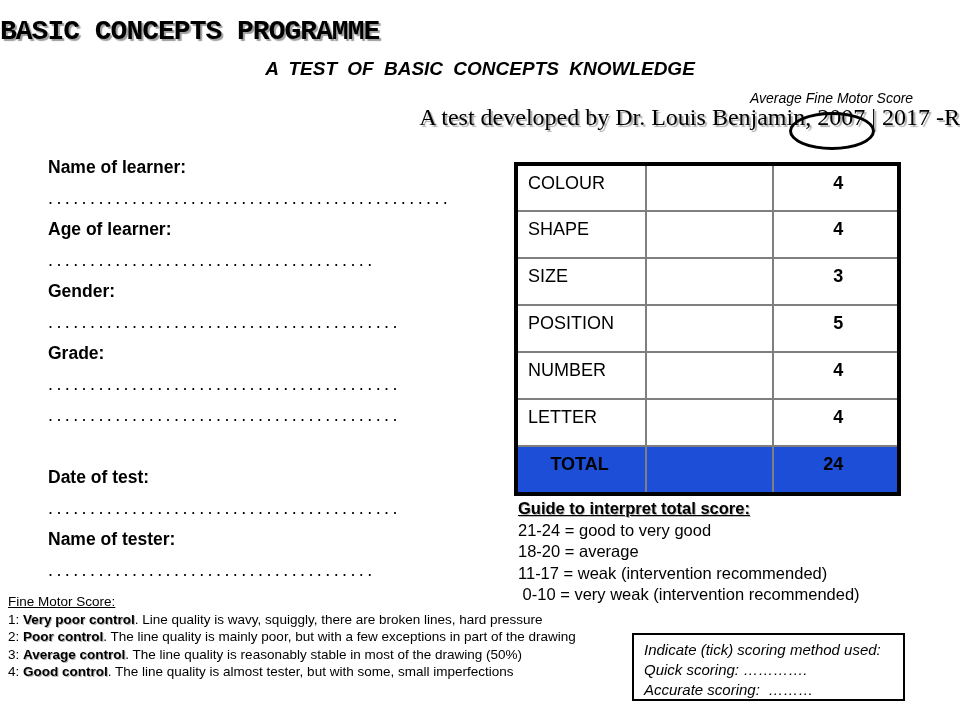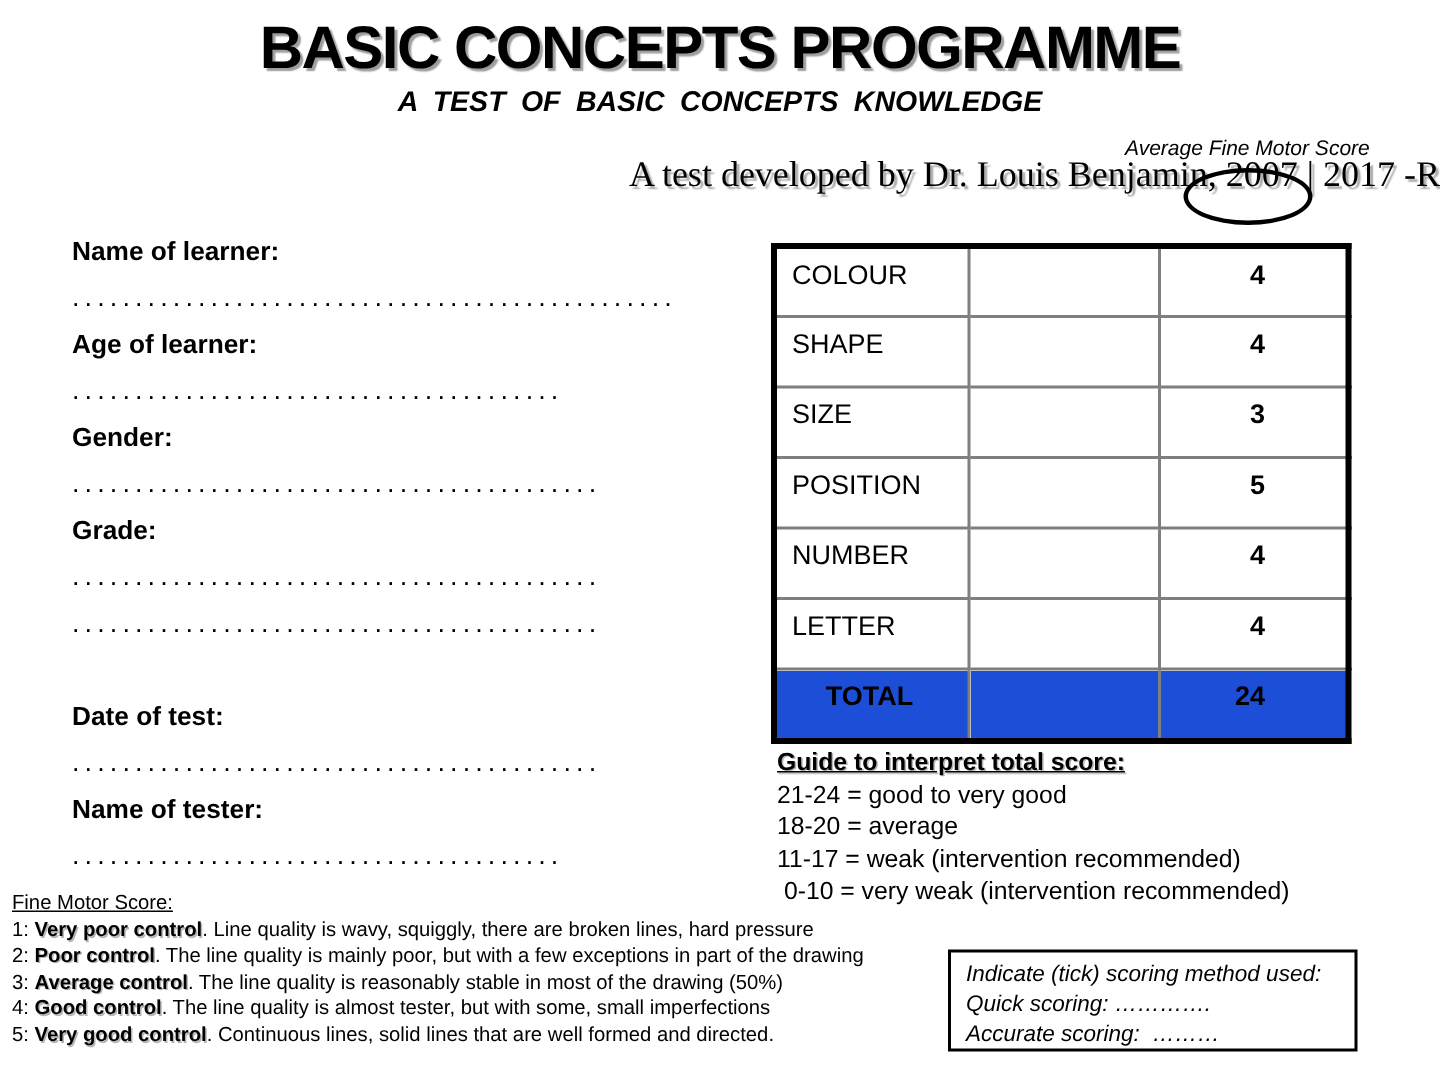--- a/index.html
+++ b/index.html
@@ -2,23 +2,24 @@
 <html><head>
 <meta charset="utf-8">
 <style>
   html,body { margin:0; padding:0; background:#fff; }
   .page {
     position:relative; width:960px; height:720px; background:#ffffff;
     font-family:"Liberation Sans", sans-serif; color:#000; overflow:hidden;
   }
   
   .title {
-    position:absolute; top:8px; left:0; width:100%; text-align:center;
-    font-size:40px; font-weight:bold; letter-spacing:-1px; line-height:48px;
+    position:absolute; top:8px; left:0; width:100%; 
+    font-size:28px; font-weight:bold; letter-spacing:-1px; line-height:48px;
     text-shadow:2px 2px 1px #9d9d9d;
+    font-family:Liberation Mono, monospace;
   }
   .subtitle {
     position:absolute; top:58px; left:0; width:100%; text-align:center;
     font-size:19px; font-weight:bold; font-style:italic; word-spacing:5px;
   }
   .avg-label {
     position:absolute; top:90px; left:750px; font-size:14px; font-style:italic;
   }
   .developed {
     position:absolute; top:104px; left:0; width:100%; text-align:right;
@@ -161,21 +162,20 @@
     <div class="guide-line">11-17 = weak (intervention recommended)</div>
     <div class="guide-line"> 0-10 = very weak (intervention recommended)</div>
   </div>
 
   <div class="fine-motor">
     <div class="fm-heading">Fine Motor Score:</div>
     <div class="fm-item"><span>1:</span> <span class="fm-name">Very poor control</span><span>. Line quality is wavy, squiggly, there are broken lines, hard pressure</span></div>
     <div class="fm-item"><span>2:</span> <span class="fm-name">Poor control</span><span>. The line quality is mainly poor, but with a few exceptions in part of the drawing</span></div>
     <div class="fm-item"><span>3:</span> <span class="fm-name">Average control</span><span>. The line quality is reasonably stable in most of the drawing (50%)</span></div>
     <div class="fm-item"><span>4:</span> <span class="fm-name">Good control</span><span>. The line quality is almost tester, but with some, small imperfections</span></div>
-    <div class="fm-item"><span>5:</span> <span class="fm-name">Very good control</span><span>. Continuous lines, solid lines that are well formed and directed.</span></div>
   </div>
 
   <div class="score-box">
     <div>Indicate (tick) scoring method used:</div>
     <div>Quick scoring: ………….</div>
     <div>Accurate scoring:  ………</div>
   </div>
 
 </div>
 

